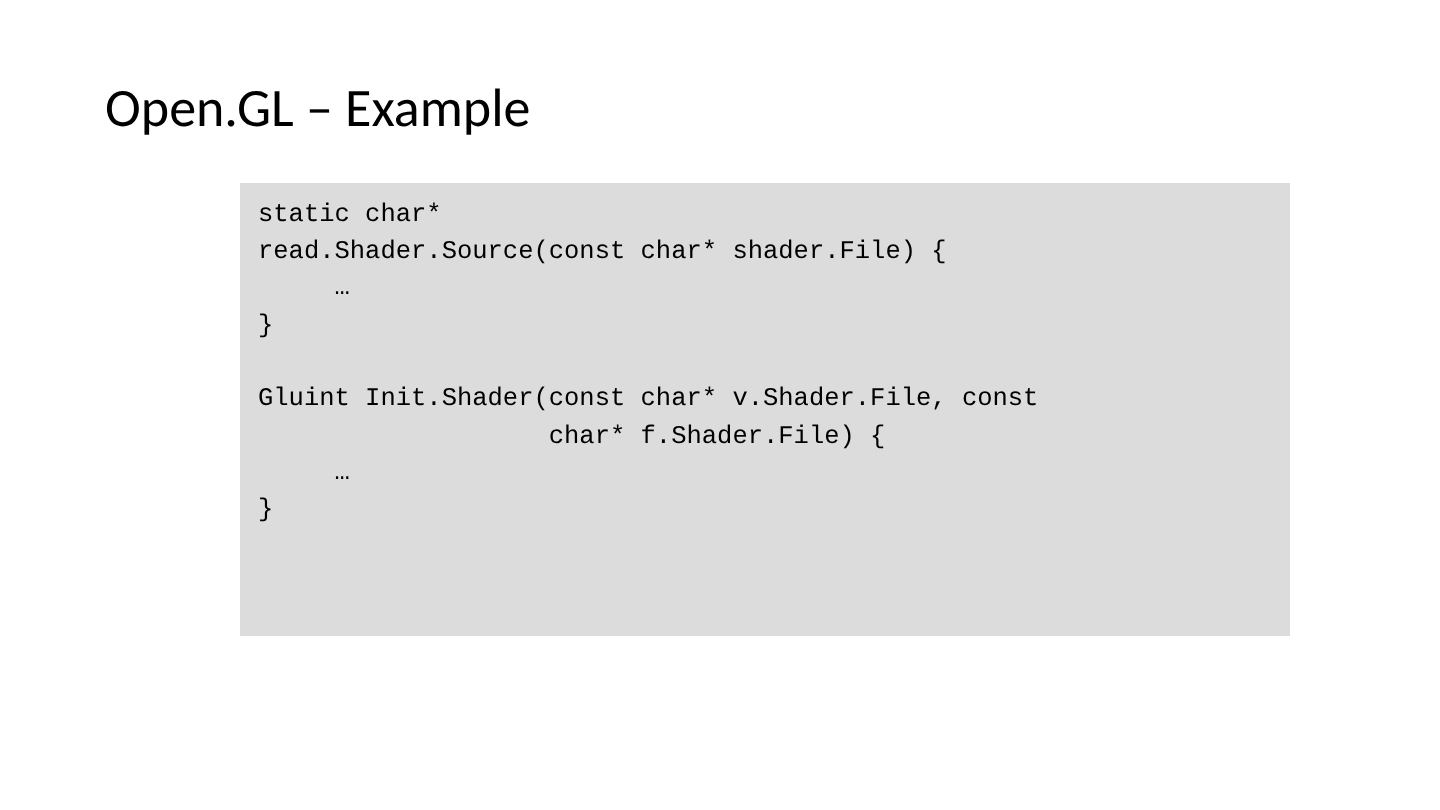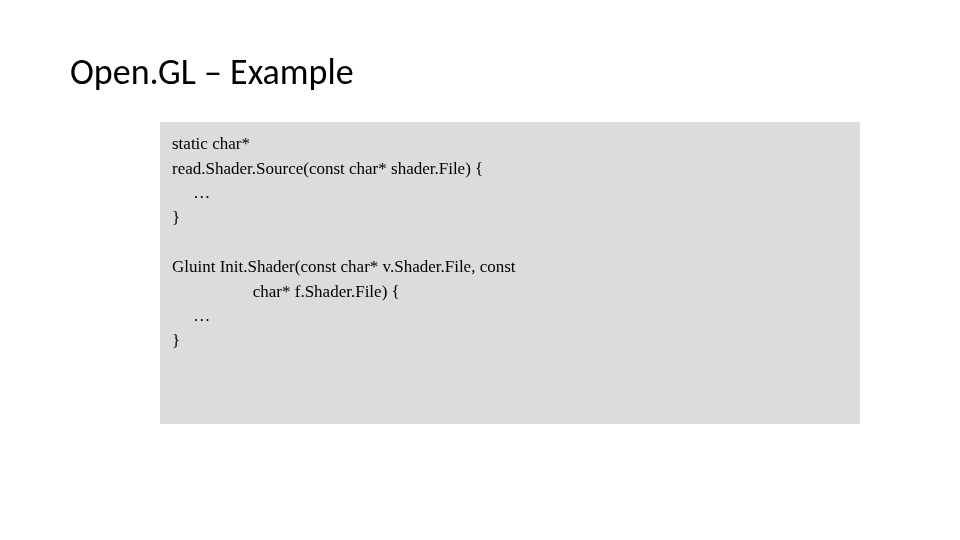--- a/index.html
+++ b/index.html
@@ -4,21 +4,21 @@
 <style>
   * { margin: 0; padding: 0; box-sizing: border-box; }
   html, body { width: 960px; height: 540px; background: #fff; font-family: "Segoe UI", Calibri, Arial, sans-serif; }
   .slide { width: 960px; height: 432px; position: relative; padding: 50px 70px; }
   .title { font-size: 36px; font-weight: 400; color: #000; margin-bottom: 28px; }
   .code-block {
     background: #dcdcdc;
     width: 700px;
     margin-left: 90px;
     padding: 10px 12px 70px 12px;
-    font-family: Liberation Serif, serif;
+    font-family: Liberation Mono, monospace;
     font-size: 17px;
     line-height: 1.45;
     color: #000;
     white-space: pre;
   }
 </style>
 </head>
 <body>
 
 <div class="slide">

